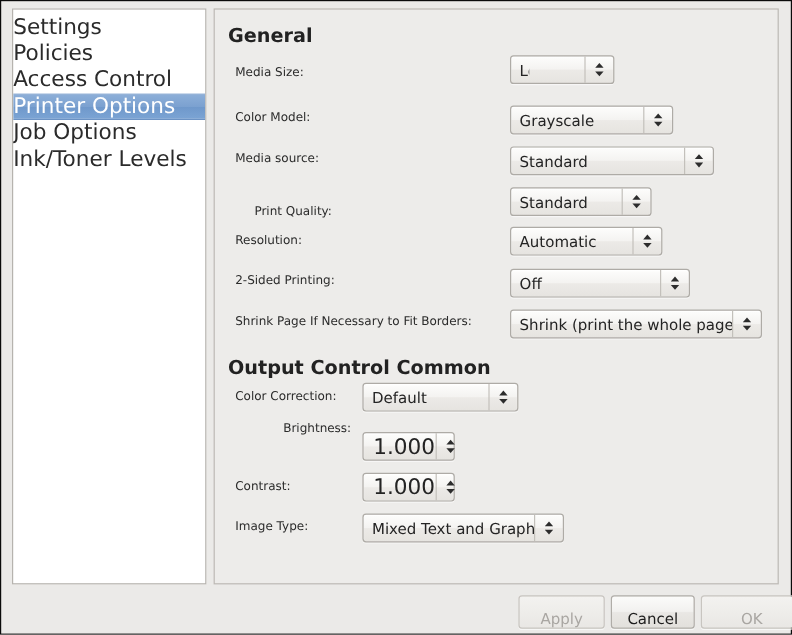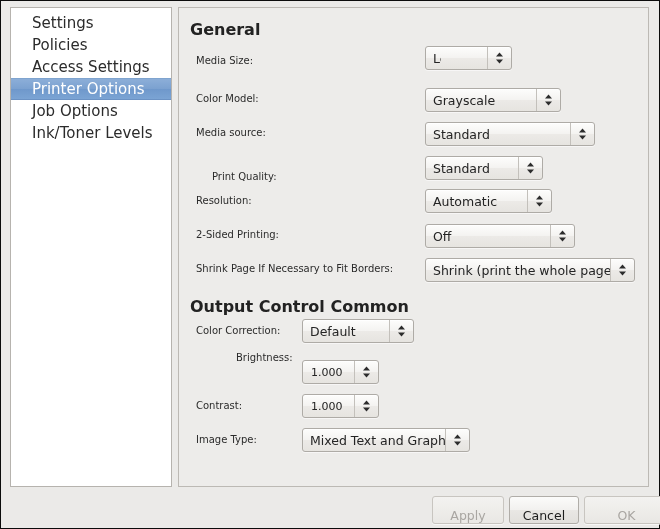--- a/index.html
+++ b/index.html
@@ -35,22 +35,22 @@
     width: 162px;
     height: 480px;
     background: #ffffff;
     border: 1px solid #b6b3ae;
     box-sizing: border-box;
     overflow: hidden;
   }
   .side-item {
     height: 22px;
     line-height: 22px;
-    padding-left: 21px;
-    font-size: 15px;
+    padding-left: 0;
+    font-size: 18px;
     color: #2b2b2b;
     white-space: nowrap;
   }
   .side-item.selected {
     background: linear-gradient(to bottom, #8caed8 0%, #7ba1d0 50%, #6f98cb 51%, #7ba4d4 100%);
     color: #ffffff;
     border-top: 1px solid #7fa4cf;
     border-bottom: 1px solid #6b92c4;
     height: 20px;
     line-height: 20px;
@@ -115,21 +115,21 @@
     justify-content: center;
     border-left: 1px solid #c3c0bb;
   }
   .combo .combo-arrow svg { display: block; }
 
   .spin .spin-text {
     flex: 1 1 auto;
     display: flex;
     align-items: center;
     padding-left: 8px;
-    font-size: 11px;
+    font-size: 18px;
     color: #242424;
     white-space: nowrap;
   }
 
   
   .btn {
     position: absolute;
     height: 28px;
     box-sizing: border-box;
     border: 1px solid #b0ada8;
@@ -157,21 +157,21 @@
   <div class="sidebar">
     <div style="height:4px"></div>
 
     <div class="side-item">
       <span>Settings</span>
     </div>
     <div class="side-item">
       <span>Policies</span>
     </div>
     <div class="side-item">
-      <span>Access Settings</span>
+      <span>Access Control</span>
     </div>
     <div class="side-item selected">
       <span>Printer Options</span>
     </div>
     <div class="side-item">
       <span>Job Options</span>
     </div>
     <div class="side-item">
       <span>Ink/Toner Levels</span>
     </div>
@@ -254,21 +254,21 @@
         <svg width="9" height="14" viewBox="0 0 9 14">
             <path d="M4.5 1.5 L8 5.5 L1 5.5 Z" fill="#2c2c2c"></path>
             <path d="M4.5 12.5 L8 8.5 L1 8.5 Z" fill="#2c2c2c"></path>
           </svg>
       </span>
     </div>
 
     <div class="section-title" style="left:11px; top:289px;">Output Control Common</div>
 
     <div class="field-label" style="left:17px; top:317px;">Color Correction:</div>
-    <div class="combo" style="left:123px; top:311px; width:112px;">
+    <div class="combo" style="left:123px; top:311px; width:130px;">
       <span class="combo-text">Default</span>
       <span class="combo-arrow">
         <svg width="9" height="14" viewBox="0 0 9 14">
             <path d="M4.5 1.5 L8 5.5 L1 5.5 Z" fill="#2c2c2c"></path>
             <path d="M4.5 12.5 L8 8.5 L1 8.5 Z" fill="#2c2c2c"></path>
           </svg>
       </span>
     </div>
 
     <div class="field-label" style="left:17px; top:344px;margin-left:40px;">Brightness:</div>

